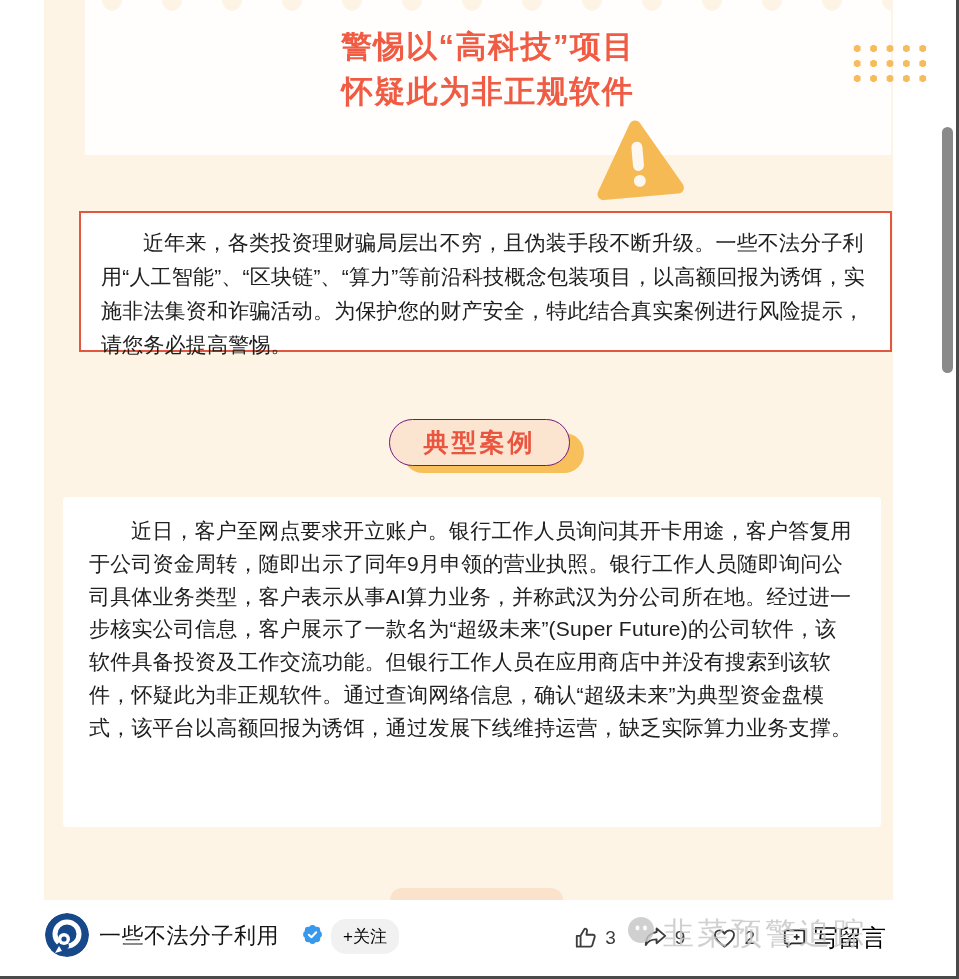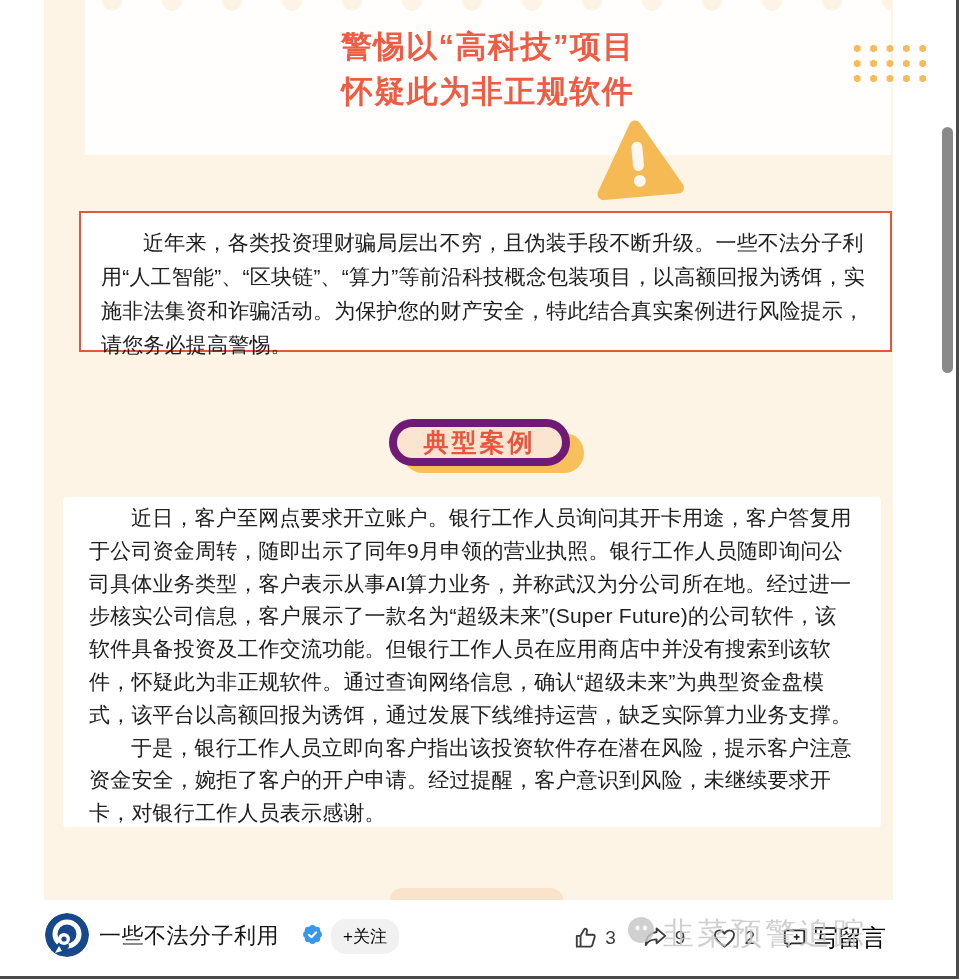--- a/index.html
+++ b/index.html
@@ -48,29 +48,29 @@
   .body-text{
     font-size:21px;line-height:34px;color:#202020;text-indent:2em;margin:0;
     letter-spacing:0.2px;
   }
   .badge-shadow{
     position:absolute;left:359px;top:433px;width:181px;height:40px;
     background:#f8c05a;border-radius:22px;
   }
   .section-badge{
     position:absolute;left:345px;top:419px;width:181px;height:47px;
-    background:#fbe5d1;border:8px solid #701a75;border-radius:28px;
+    background:#fbe5d1;border:1px solid #701a75;border-radius:28px;
     box-sizing:border-box;display:flex;align-items:center;justify-content:center;
     color:#ea5540;font-size:25px;font-weight:800;letter-spacing:3px;
   }
   
   .case-box{
     position:absolute;left:19px;top:497px;width:818px;height:330px;
     box-sizing:border-box;background:#ffffff;border-radius:4px;
-    padding:5px 26px 0 26px;
+    padding:18px 26px 0 26px;
   }
   .case-box .body-text{line-height:32.8px;}
   
   .next-badge-partial{
     position:absolute;left:346px;top:888px;width:173px;height:12px;
     background:#fbe2cb;border-radius:14px 14px 0 0;
   }
   
   .footer{
     position:absolute;left:0;top:900px;width:956px;height:76px;background:#ffffff;
@@ -132,21 +132,20 @@
     <p class="body-text">近年来，各类投资理财骗局层出不穷，且伪装手段不断升级。一些不法分子利用“人工智能”、“区块链”、“算力”等前沿科技概念包装项目，以高额回报为诱饵，实施非法集资和诈骗活动。为保护您的财产安全，特此结合真实案例进行风险提示，请您务必提高警惕。</p>
   </div>
 
   <div class="badge-shadow"></div>
   <div class="section-badge">
     <span>典型案例</span>
   </div>
 
   <div class="case-box">
     <p class="body-text">近日，客户至网点要求开立账户。银行工作人员询问其开卡用途，客户答复用于公司资金周转，随即出示了同年9月申领的营业执照。银行工作人员随即询问公司具体业务类型，客户表示从事AI算力业务，并称武汉为分公司所在地。经过进一步核实公司信息，客户展示了一款名为“超级未来”(Super Future)的公司软件，该软件具备投资及工作交流功能。但银行工作人员在应用商店中并没有搜索到该软件，怀疑此为非正规软件。通过查询网络信息，确认“超级未来”为典型资金盘模式，该平台以高额回报为诱饵，通过发展下线维持运营，缺乏实际算力业务支撑。</p>
-    <p class="body-text">于是，银行工作人员立即向客户指出该投资软件存在潜在风险，提示客户注意资金安全，婉拒了客户的开户申请。经过提醒，客户意识到风险，未继续要求开卡，对银行工作人员表示感谢。</p>
   </div>
 
   <div class="next-badge-partial"></div>
 </div>
 
 <div class="footer">
 
   <div class="avatar">
     <svg width="44" height="44" viewBox="0 0 44 44">
       <circle cx="22" cy="22" r="22" fill="#17498a"></circle>

